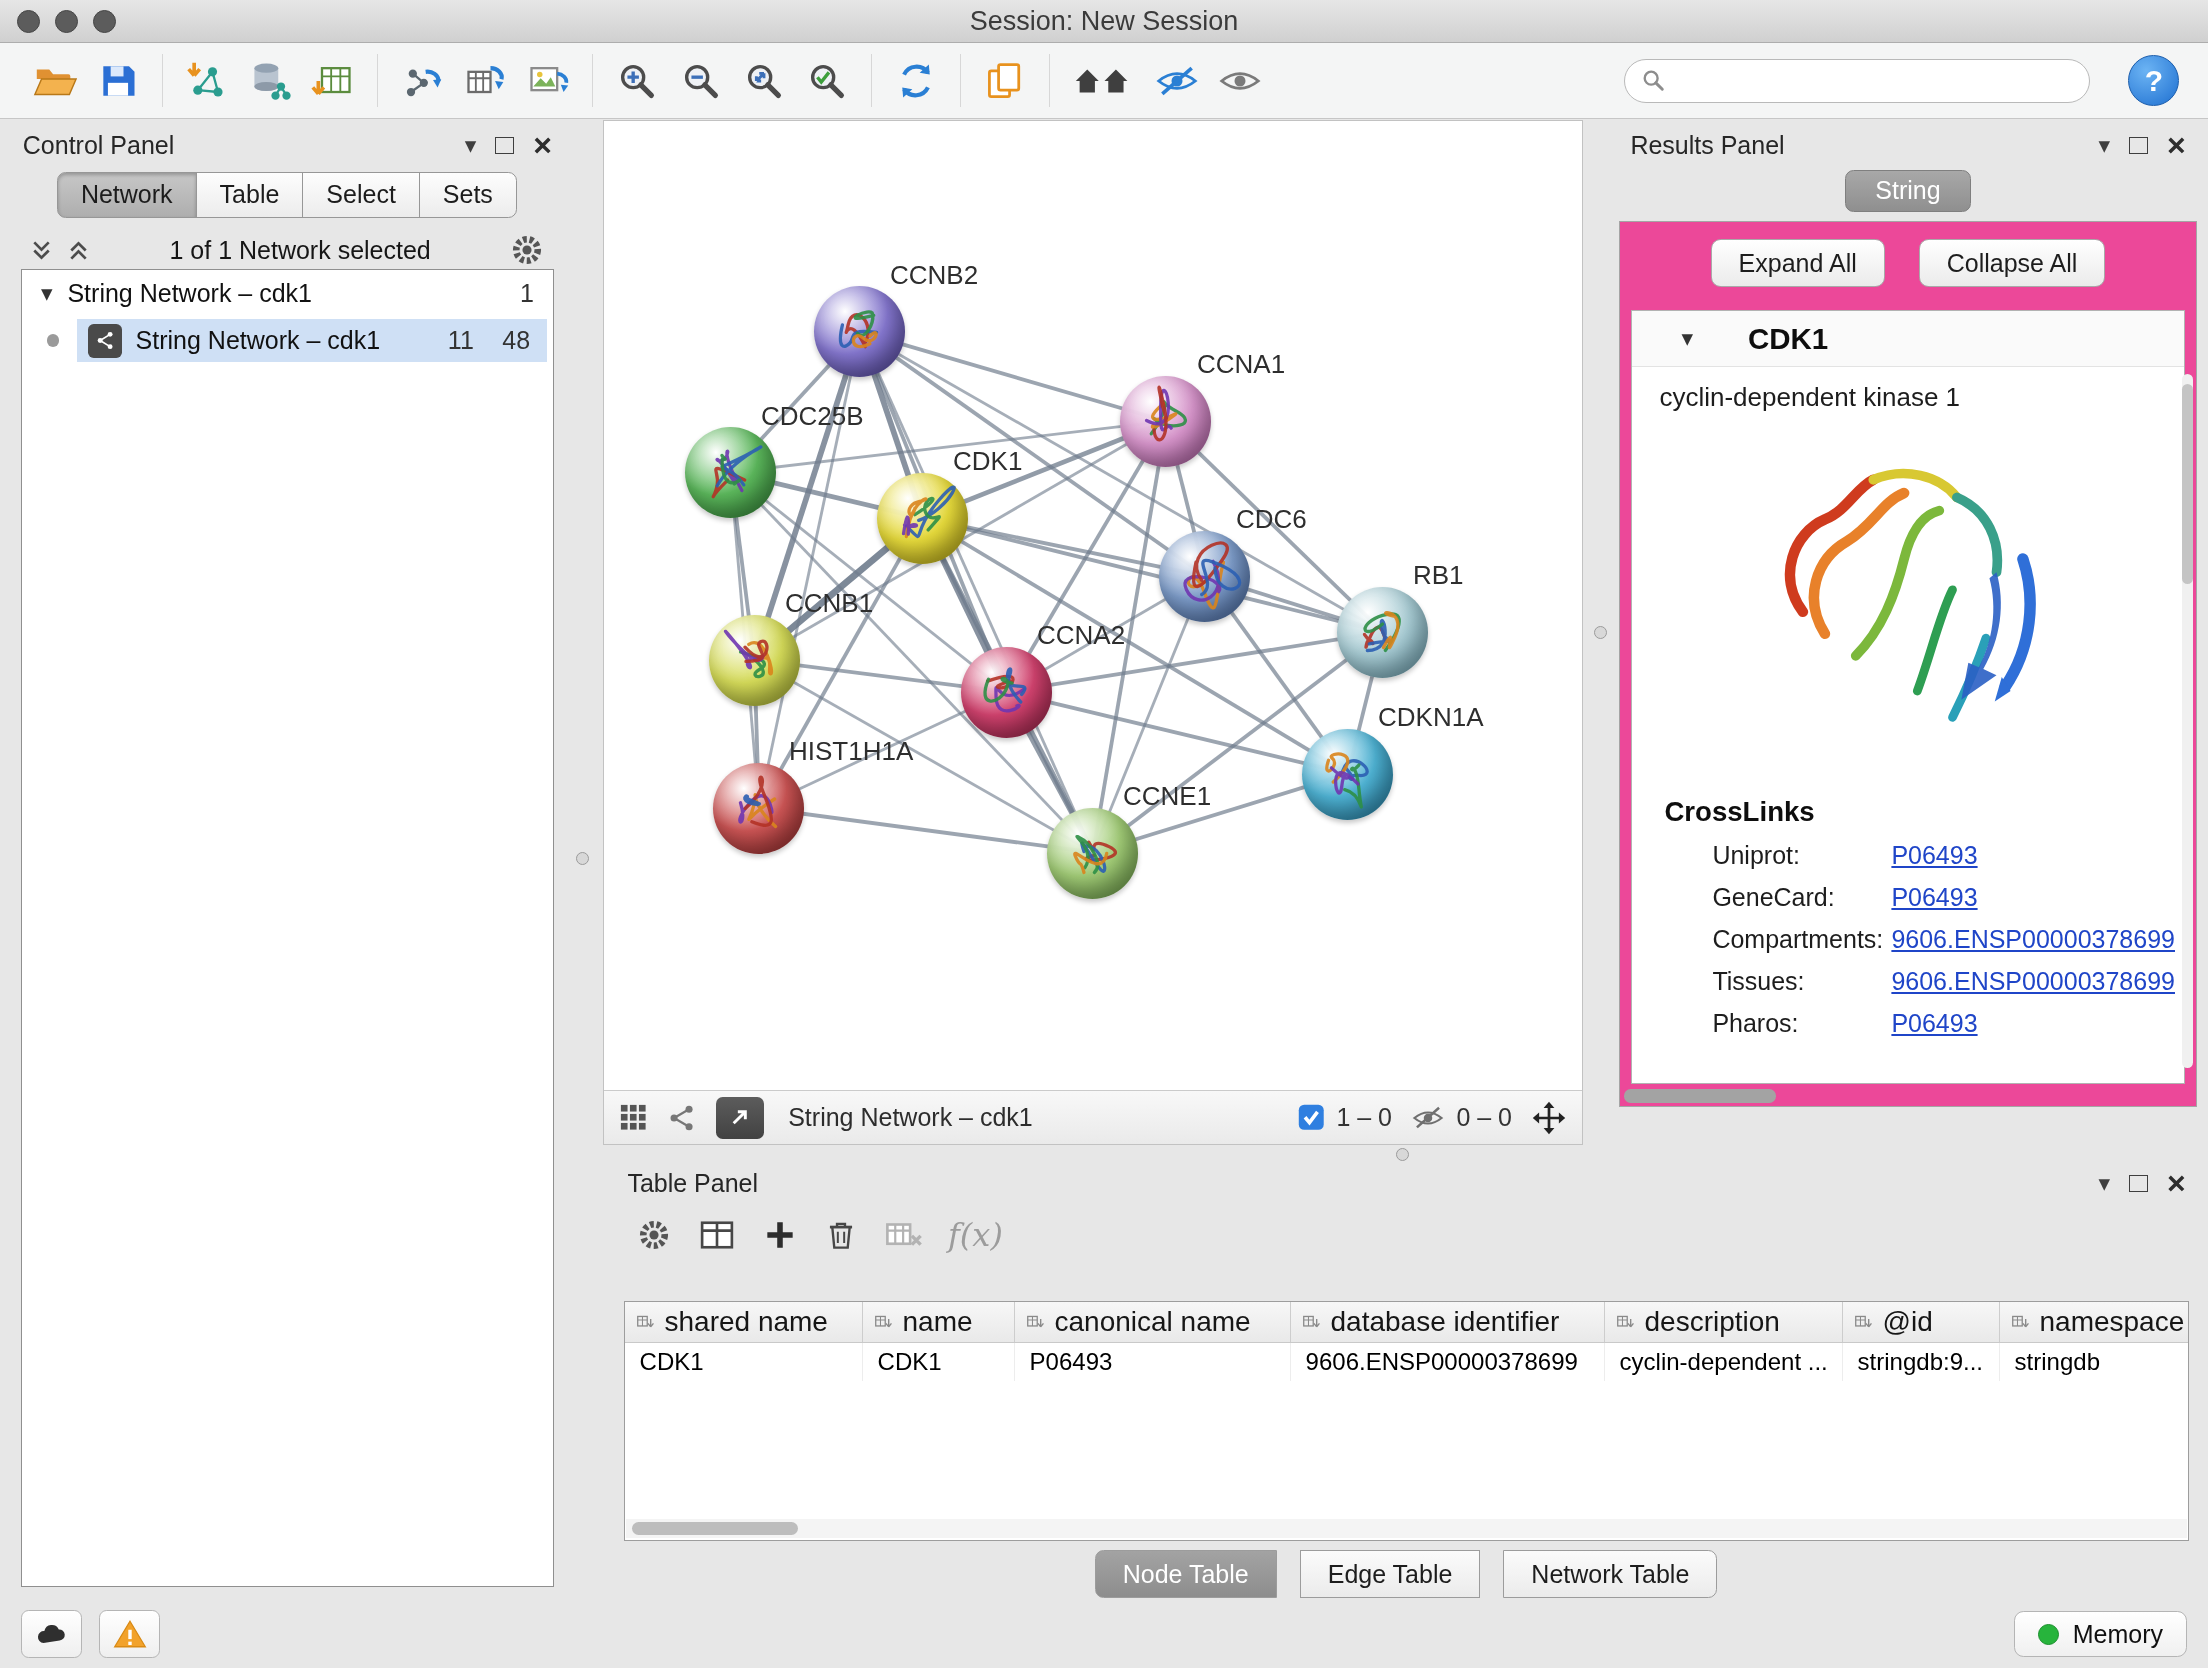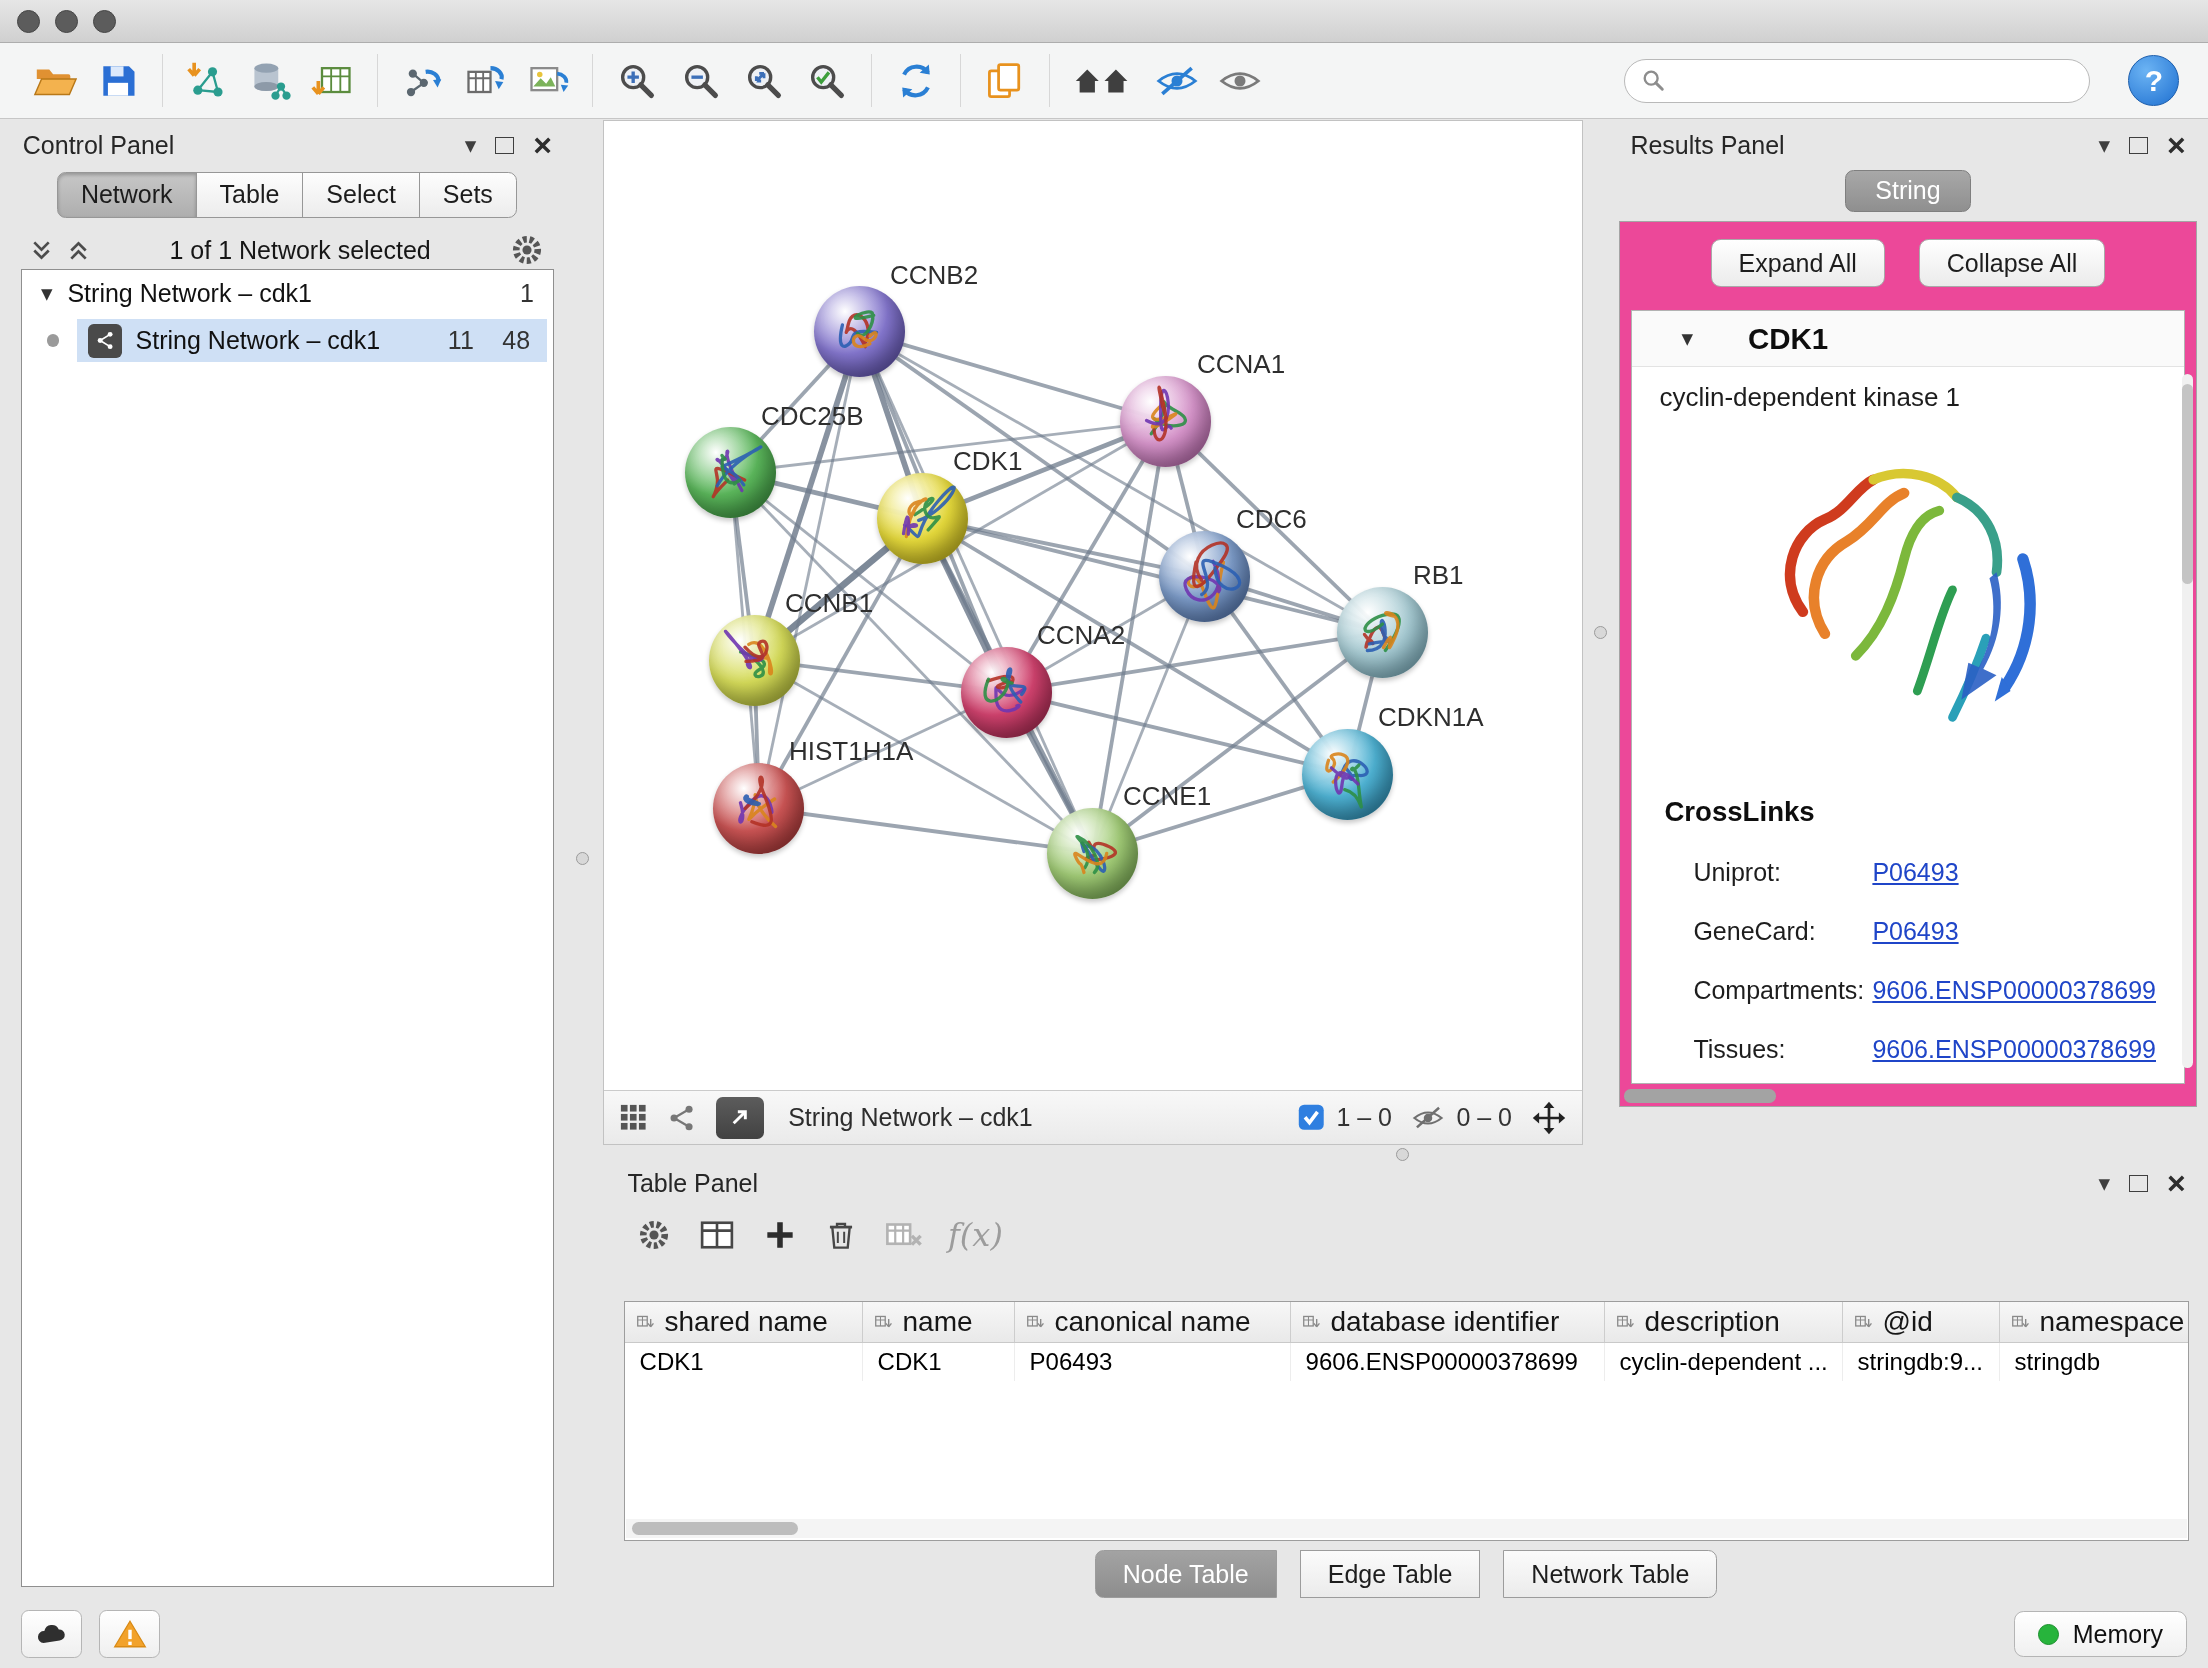--- a/index.html
+++ b/index.html
@@ -65,21 +65,21 @@
   .string-tab{margin:3.8px auto 0;width:126px;height:42px;background:linear-gradient(#a8a8a8,#8f8f8f);border:1px solid #7f7f7f;border-radius:8.6px;color:#fff;font-size:25px;display:flex;align-items:center;justify-content:center;box-sizing:border-box;}
   .results-box{margin-top:9.5px;border:1px solid #a5a5a5;background:#ec4899;height:886px;padding:17px 11.4px 11.4px;box-sizing:border-box;position:relative;}
   .expand-row{display:flex;justify-content:center;gap:34px;}
   .btn{padding:8.6px 27px;font-size:25px;border:1px solid #a9a9a9;border-radius:9.5px;background:linear-gradient(#ffffff,#ebebeb);color:#1d1d1d;}
   .gene-box{margin-top:23px;background:#fff;border:1px solid #b2b2b2;height:772px;position:relative;overflow:hidden;}
   .gene-header{height:55px;display:flex;align-items:center;gap:55px;padding-left:49px;background:#fafafa;border-bottom:1px solid #e3e3e3;}
   .gene-name{font-size:29.5px;font-weight:bold;color:#0e0e0e;}
   .gene-desc{padding:15px 27px 0;font-size:26px;color:#1d1d1d;}
   .protein-img{margin:13.3px auto 0;}
   .crosslinks-title{font-size:27.6px;font-weight:bold;color:#0e0e0e;padding-left:32px;margin-top:17px;}
-  .xrow{display:flex;padding-left:61px;margin-top:30px;font-size:25px;align-items:flex-end;}
+  .xrow{display:flex;padding-left:80px;margin-top:13px;font-size:25px;align-items:flex-end;}
   .xlabel{width:179px;color:#1d1d1d;flex:none;}
   .xval{color:#1f45c8;text-decoration:underline;}
   .res-hscroll{position:absolute;left:3.8px;bottom:3.8px;height:13.3px;width:152px;border-radius:6.7px;background:#a3a3a3;}
   .res-vtrack{position:absolute;right:2.9px;top:152px;bottom:38px;width:11.4px;background:#f0f0f0;border-radius:5.7px;}
   .res-vthumb{position:absolute;right:2.9px;top:162px;width:11.4px;height:200px;background:#c4c4c4;border-radius:5.7px;}
 
   
   .table-panel{position:absolute;left:616px;top:1162px;width:1581px;height:428px;}
   .tp-toolbar{display:flex;align-items:center;gap:23px;padding-left:19px;height:59px;margin-top:1.9px;}
   .fx-label{font-family:"DejaVu Serif",serif;font-style:italic;font-size:32px;color:#9c9c9c;}
@@ -108,20 +108,21 @@
 <body>
 
 <div class="window">
 
   <div class="titlebar">
     <div class="traffic">
       <span class="light"></span>
       <span class="light"></span>
       <span class="light"></span>
     </div>
+    <div class="win-title">Session: New Session</div>
   </div>
 
   <div class="toolbar">
     <div class="tb-icon">
       <svg width="46" height="46" viewBox="0 0 48 48">
           <path d="M5 12 h13 l4 5 h16 a2 2 0 0 1 2 2 v3 h-35 z" fill="#e09132"></path>
           <path d="M3 38 l7-16 h36 l-7 16 z" fill="#f3b24e" stroke="#b87818" stroke-width="1.5"></path>
         </svg>
     </div>
     <div class="tb-icon">

